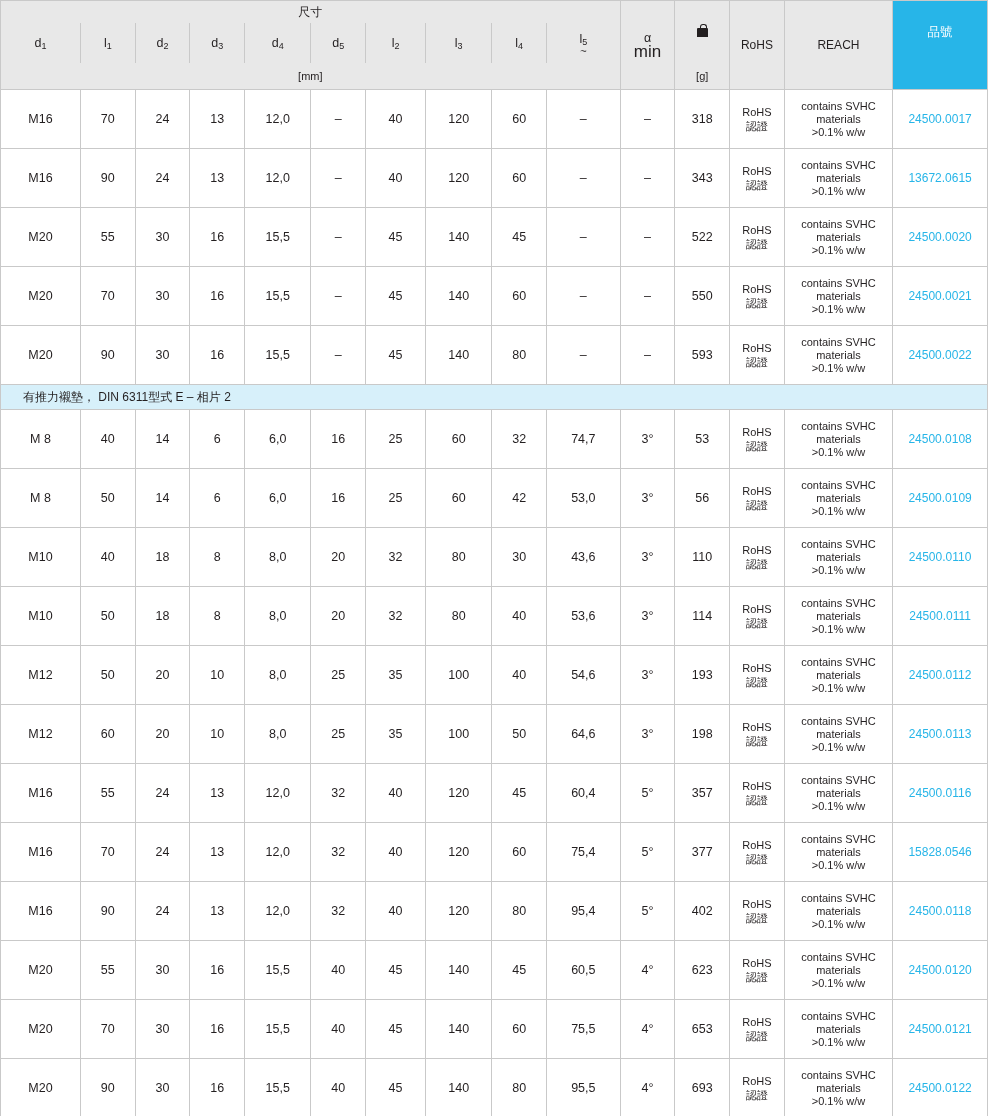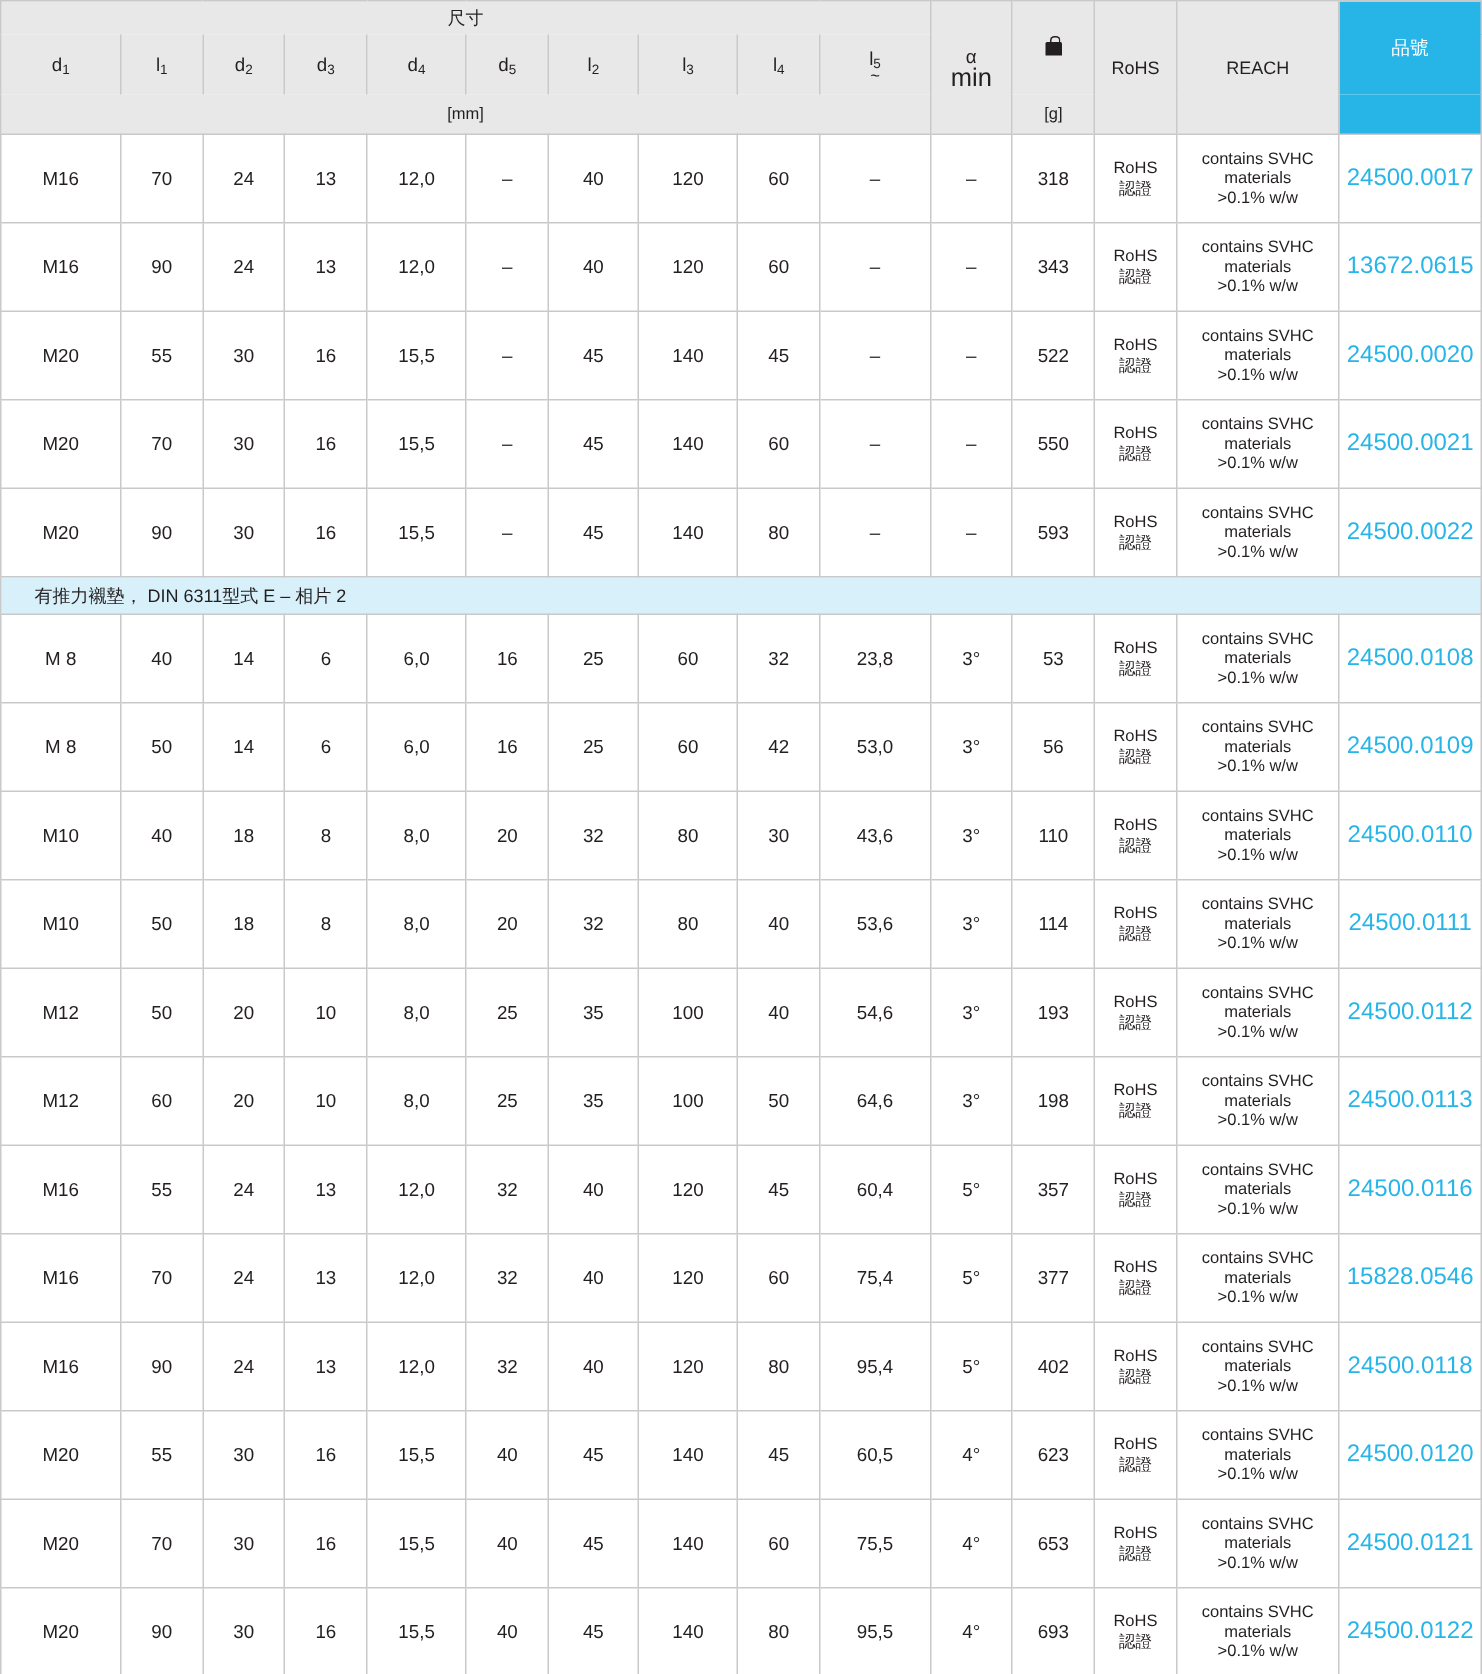--- a/index.html
+++ b/index.html
@@ -100,21 +100,21 @@
   td.rohs {
     font-size: 11px;
     line-height: 14px;
   }
   td.reach {
     font-size: 11px;
     line-height: 13px;
   }
   td.partno {
     color: #27b5e8;
-    font-size: 16px;
+    font-size: 12px;
   }
   tr.section td {
     height: 24px;
     background: #d7f0fa;
     text-align: left;
     padding-left: 22px;
     font-size: 12px;
     color: #231f20;
   }
 </style>
@@ -265,21 +265,21 @@
       <tr>
         <td>M 8</td>
         <td>40</td>
         <td>14</td>
         <td>6</td>
         <td>6,0</td>
         <td>16</td>
         <td>25</td>
         <td>60</td>
         <td>32</td>
-        <td>23,8</td>
+        <td>74,7</td>
         <td>3°</td>
         <td>53</td>
         <td class="rohs"><span>RoHS</span><br><span>認證</span></td>
         <td class="reach"><span>contains SVHC</span><br><span>materials</span><br><span>&gt;0.1% w/w</span></td>
         <td class="partno">24500.0108</td>
       </tr>
       <tr>
         <td>M 8</td>
         <td>50</td>
         <td>14</td>

